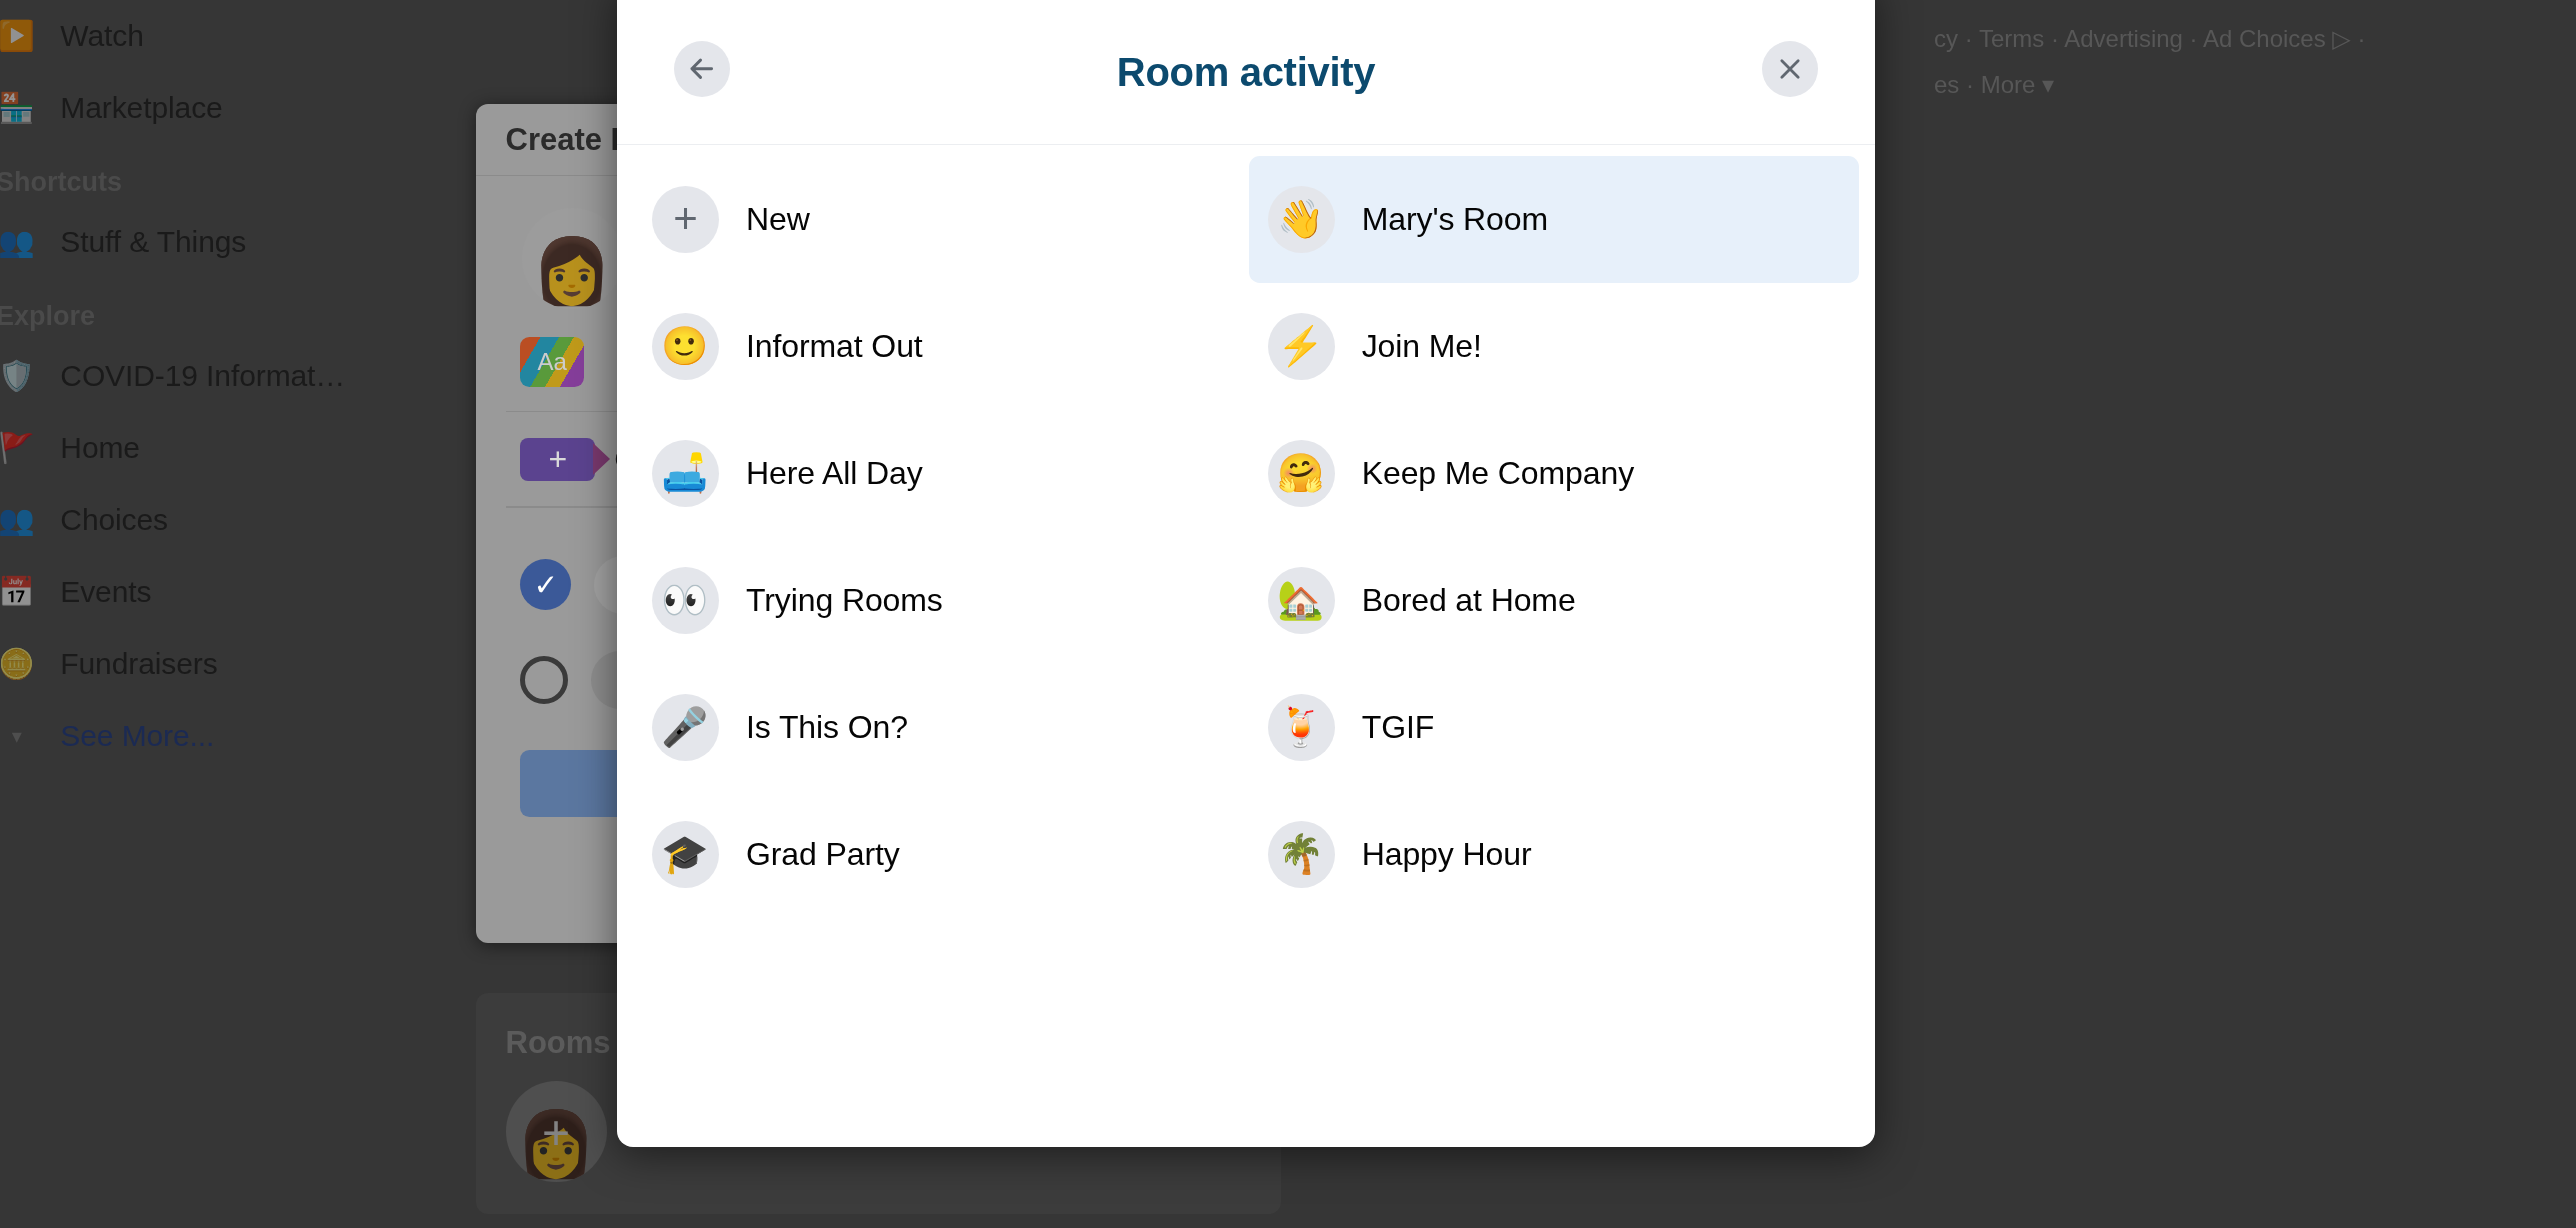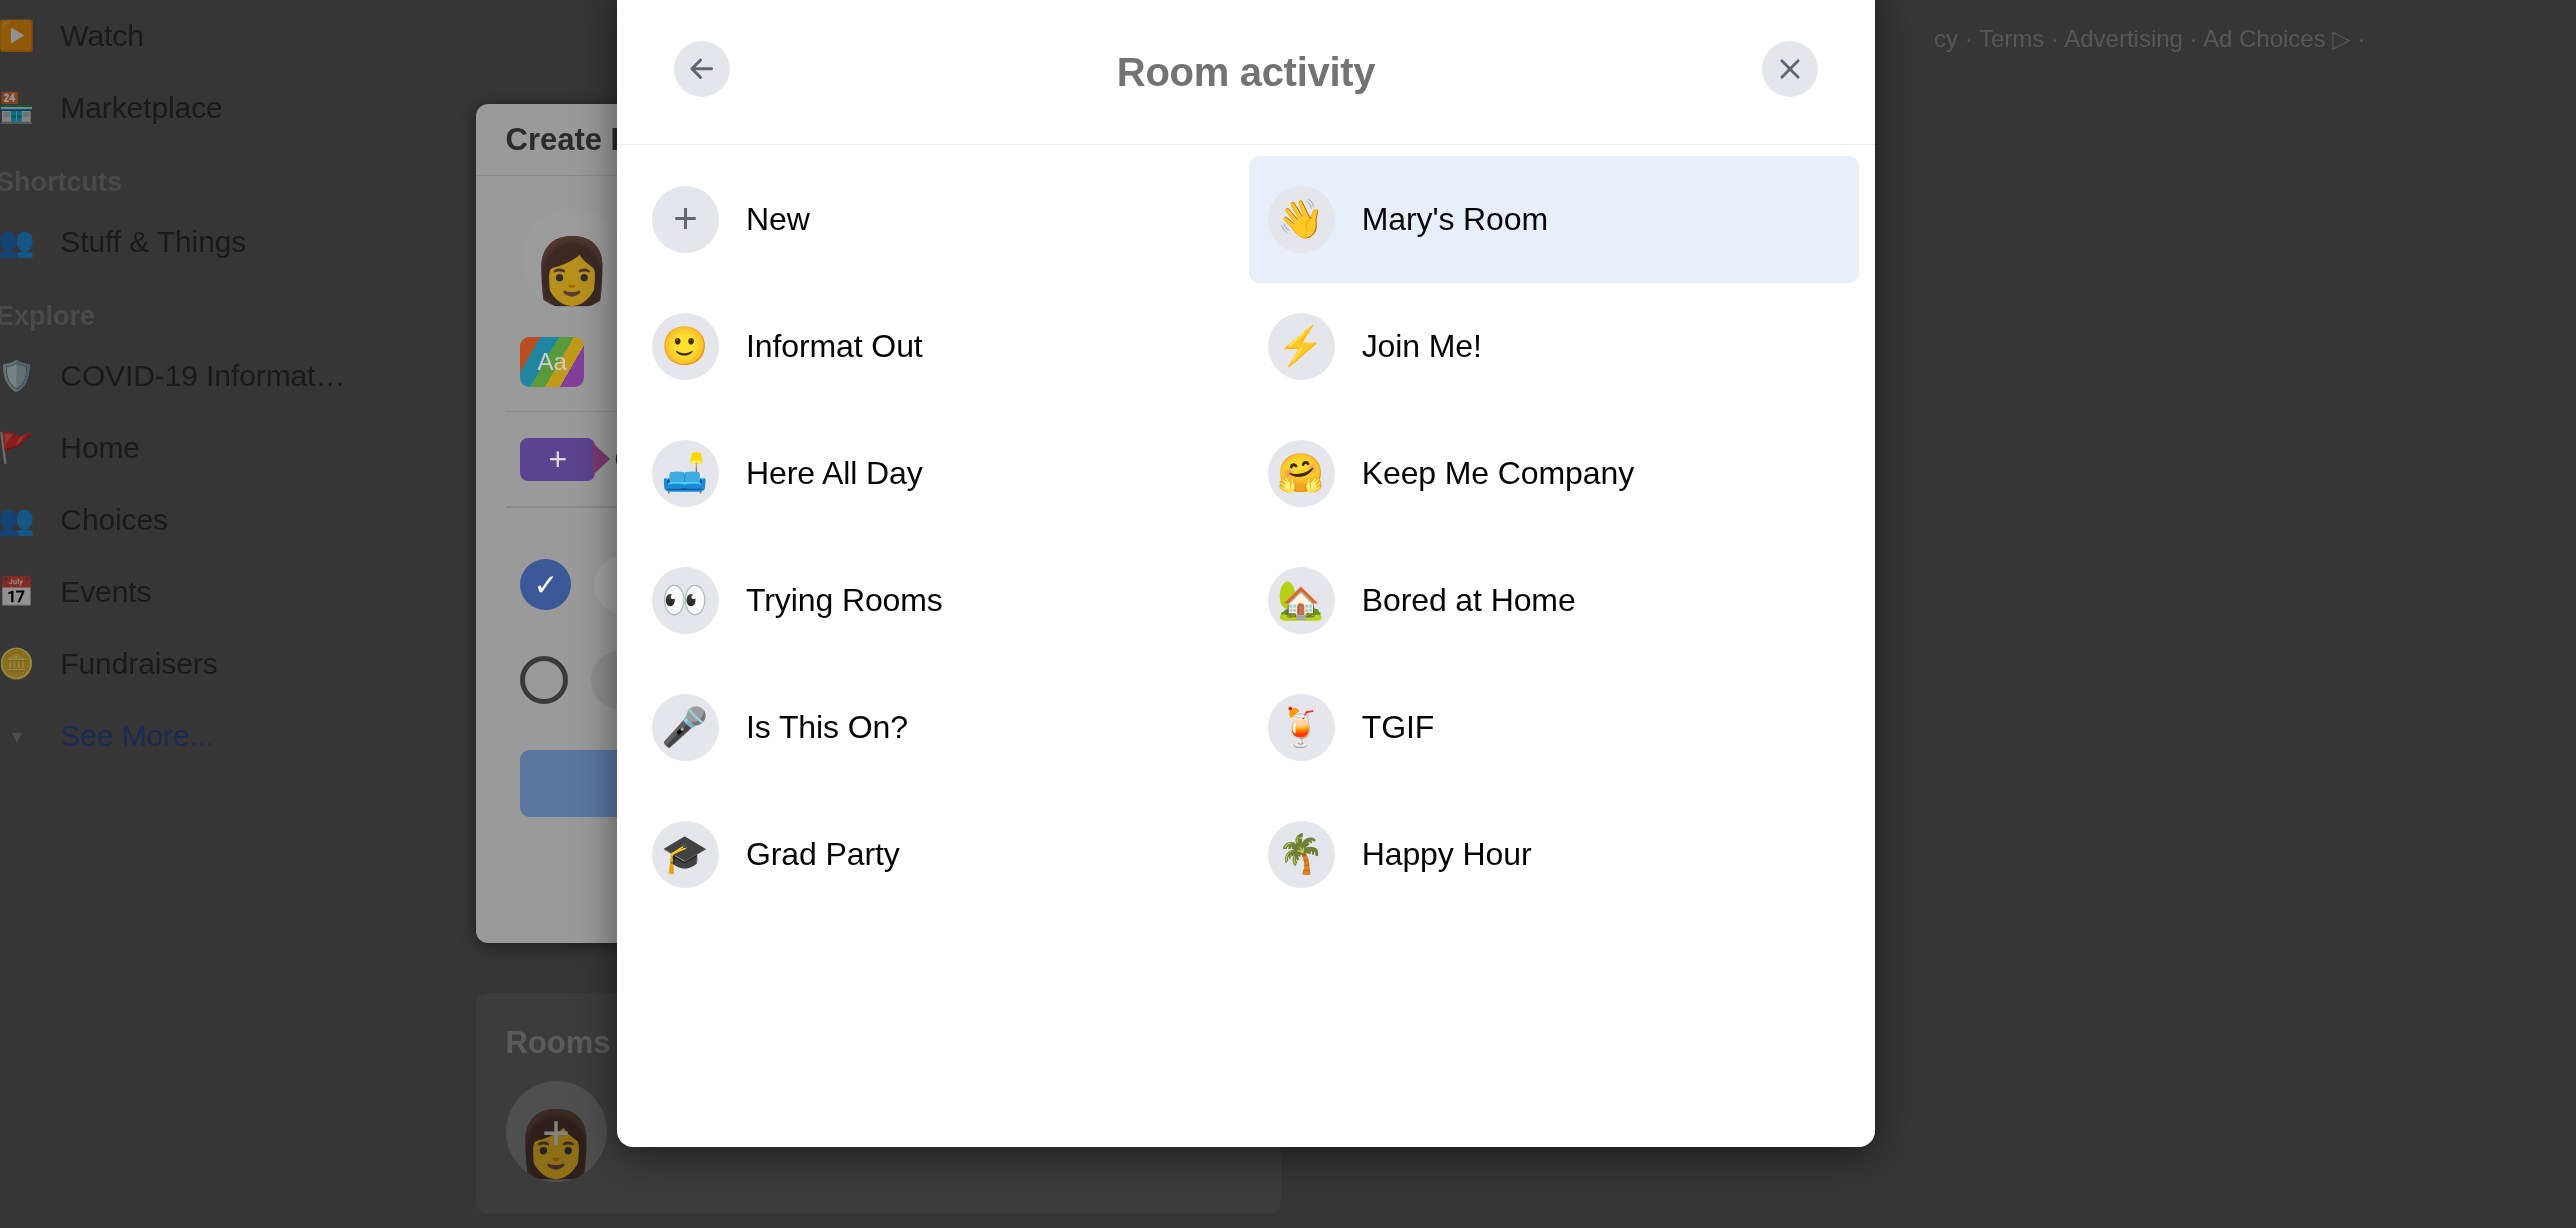--- a/index.html
+++ b/index.html
@@ -179,21 +179,21 @@
     box-shadow: 0 8px 40px rgba(0,0,0,.5);
     overflow: hidden;
   }
   #modal-header {
     position: relative;
     height: 165px;
     border-bottom: 1.3px solid #eceef1;
     display: flex; align-items: center; justify-content: center;
   }
   #modal-title {
-    font-size: 40px; font-weight: 700; color: #737373;
+    font-size: 40px; font-weight: 700; color: #0c4a6e;
     letter-spacing: -0.3px;
     margin-top: 21.5px;
   }
   .round-btn {
     position: absolute;
     width: 56px; height: 56px; border-radius: 50%;
     background: #e4e6eb;
     display: flex; align-items: center; justify-content: center;
     top: 61px;
     cursor: pointer;
@@ -310,20 +310,21 @@
   <div id="rooms-card">
     <div id="rooms-title">Rooms</div>
     <div id="rooms-avatar">
       <span>👩</span>
       <span id="rooms-plus">+</span>
     </div>
   </div>
 
   <div id="footer">
     <span class="ln">cy · Terms · Advertising · Ad Choices ▷ ·</span>
+    <span class="ln">es · More ▾</span>
   </div>
 </div>
 
 <div id="modal">
 
   <div id="modal-header">
     <div class="round-btn" id="back-btn">
       <svg width="29.5" height="29.5" viewBox="0 0 24 24">
         <path d="M20 12H4M4 12l7-7M4 12l7 7" fill="none" stroke="#606770" stroke-width="2.4" stroke-linecap="round" stroke-linejoin="round"></path>
       </svg>

